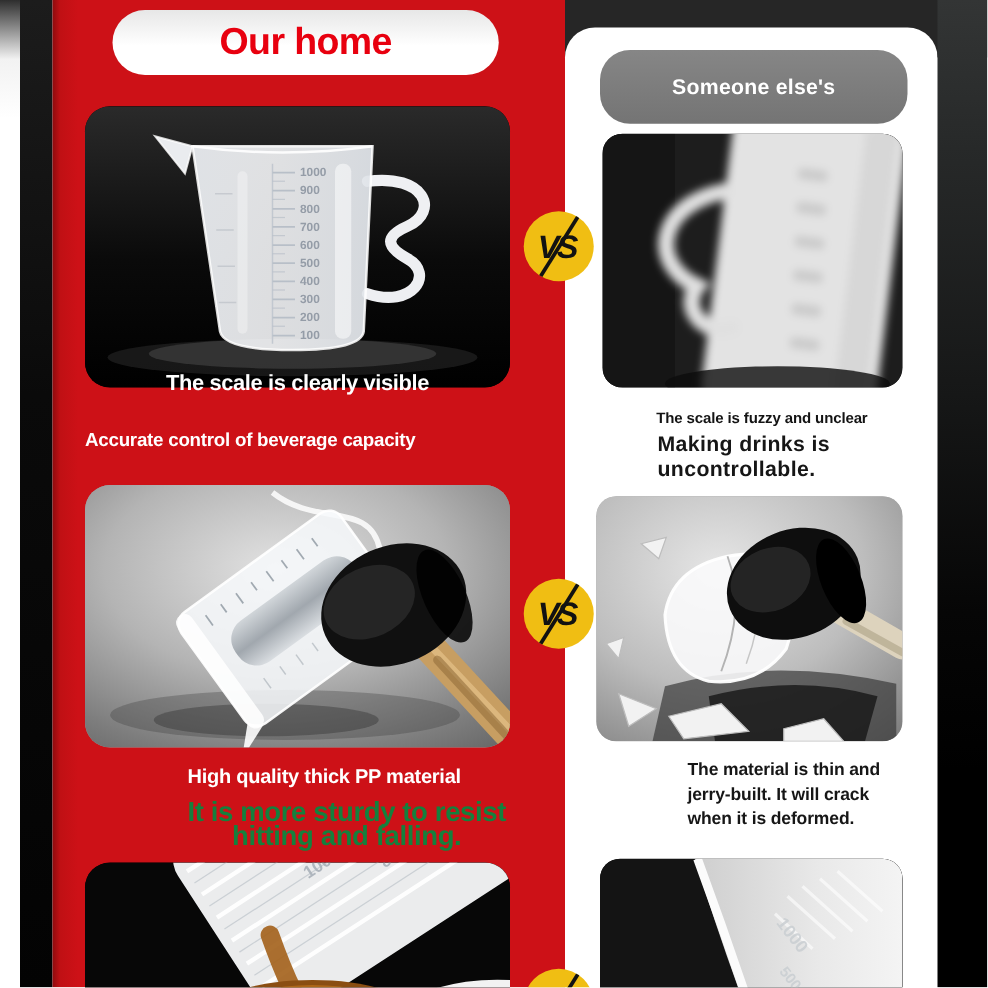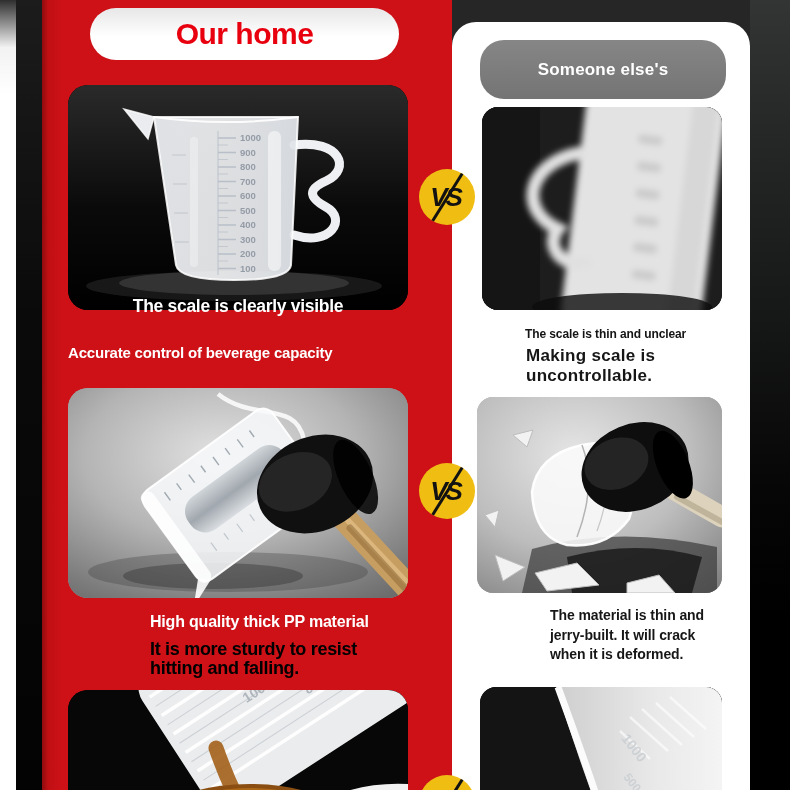--- a/index.html
+++ b/index.html
@@ -38,21 +38,21 @@
   .photo-r1{left:482px;top:107px;width:240px;height:203px;border-radius:16px;background:#1d1d1d;}
   .photo-r2{left:477px;top:397px;width:245px;height:196px;border-radius:16px;background:#a8a8a8;}
   .photo-r3{left:480px;top:687px;width:242px;height:150px;border-radius:16px;background:#101010;}
   
   .cap{position:absolute;font-weight:bold;white-space:nowrap;}
   .cap-l1-title{left:68px;top:296px;width:340px;text-align:center;color:#fff;
     font-size:17.5px;letter-spacing:-.3px;}
   .cap-l1-sub{left:68px;top:344px;width:340px;color:#fff;
     font-size:15px;letter-spacing:-.2px;}
   .cap-l2-title{left:150px;top:613px;color:#fff;font-size:16px;letter-spacing:-.2px;}
-  .cap-l2-lines{left:150px;top:640px;color:#000000;font-size:18px;line-height:19px;letter-spacing:-.3px;}
+  .cap-l2-lines{left:150px;top:640px;color:#15803d;font-size:22px;line-height:19px;letter-spacing:-.3px;text-align:center;}
   .cap-r1-small{left:525px;top:327px;color:#141414;font-size:12px;letter-spacing:-.1px;}
   .cap-r1-lines{left:526px;top:346px;color:#161616;font-size:17px;line-height:19.5px;letter-spacing:.3px;}
   .cap-r2-lines{left:510px;top:606px;color:#161616;font-size:14px;line-height:19.5px;letter-spacing:-.1px;margin-left:40px;}
   
   .vs-badge{position:absolute;width:56px;height:56px;border-radius:50%;background:#f0be13;
     display:flex;align-items:center;justify-content:center;overflow:hidden;z-index:5;}
   .vs-badge .slash{position:absolute;left:27px;top:-4px;width:2.5px;height:64px;
     background:#121212;transform:rotate(32deg);}
   .vs-badge .vs-text{position:relative;color:#121212;font-size:26px;font-weight:bold;
     font-style:italic;letter-spacing:-2px;padding-right:3px;}
@@ -326,23 +326,23 @@
           <line x1="190" y1="10" x2="226" y2="42"></line>
         <line x1="140" y1="44" x2="170" y2="72"></line>
       </g>
       <g transform="rotate(52 140 80)" font-family="Liberation Sans, sans-serif" font-weight="bold" fill="#c9ced2" opacity=".85">
         <text x="118" y="62" font-size="14">1000</text>
         <text x="150" y="84" font-size="12">500</text>
       </g>
     </svg>
   </div>
 
-  <div class="cap cap-r1-small">The scale is thin and unclear</div>
+  <div class="cap cap-r1-small">The scale is fuzzy and unclear</div>
   <div class="cap cap-r1-lines">
-    <div>Making scale is</div>
+    <div>Making drinks is</div>
     <div>uncontrollable.</div>
   </div>
   <div class="cap cap-r2-lines">
     <div>The material is thin and</div>
     <div>jerry-built. It will crack</div>
     <div>when it is deformed.</div>
   </div>
 
   <div class="vs-badge vs-1">
     <span class="slash"></span>

